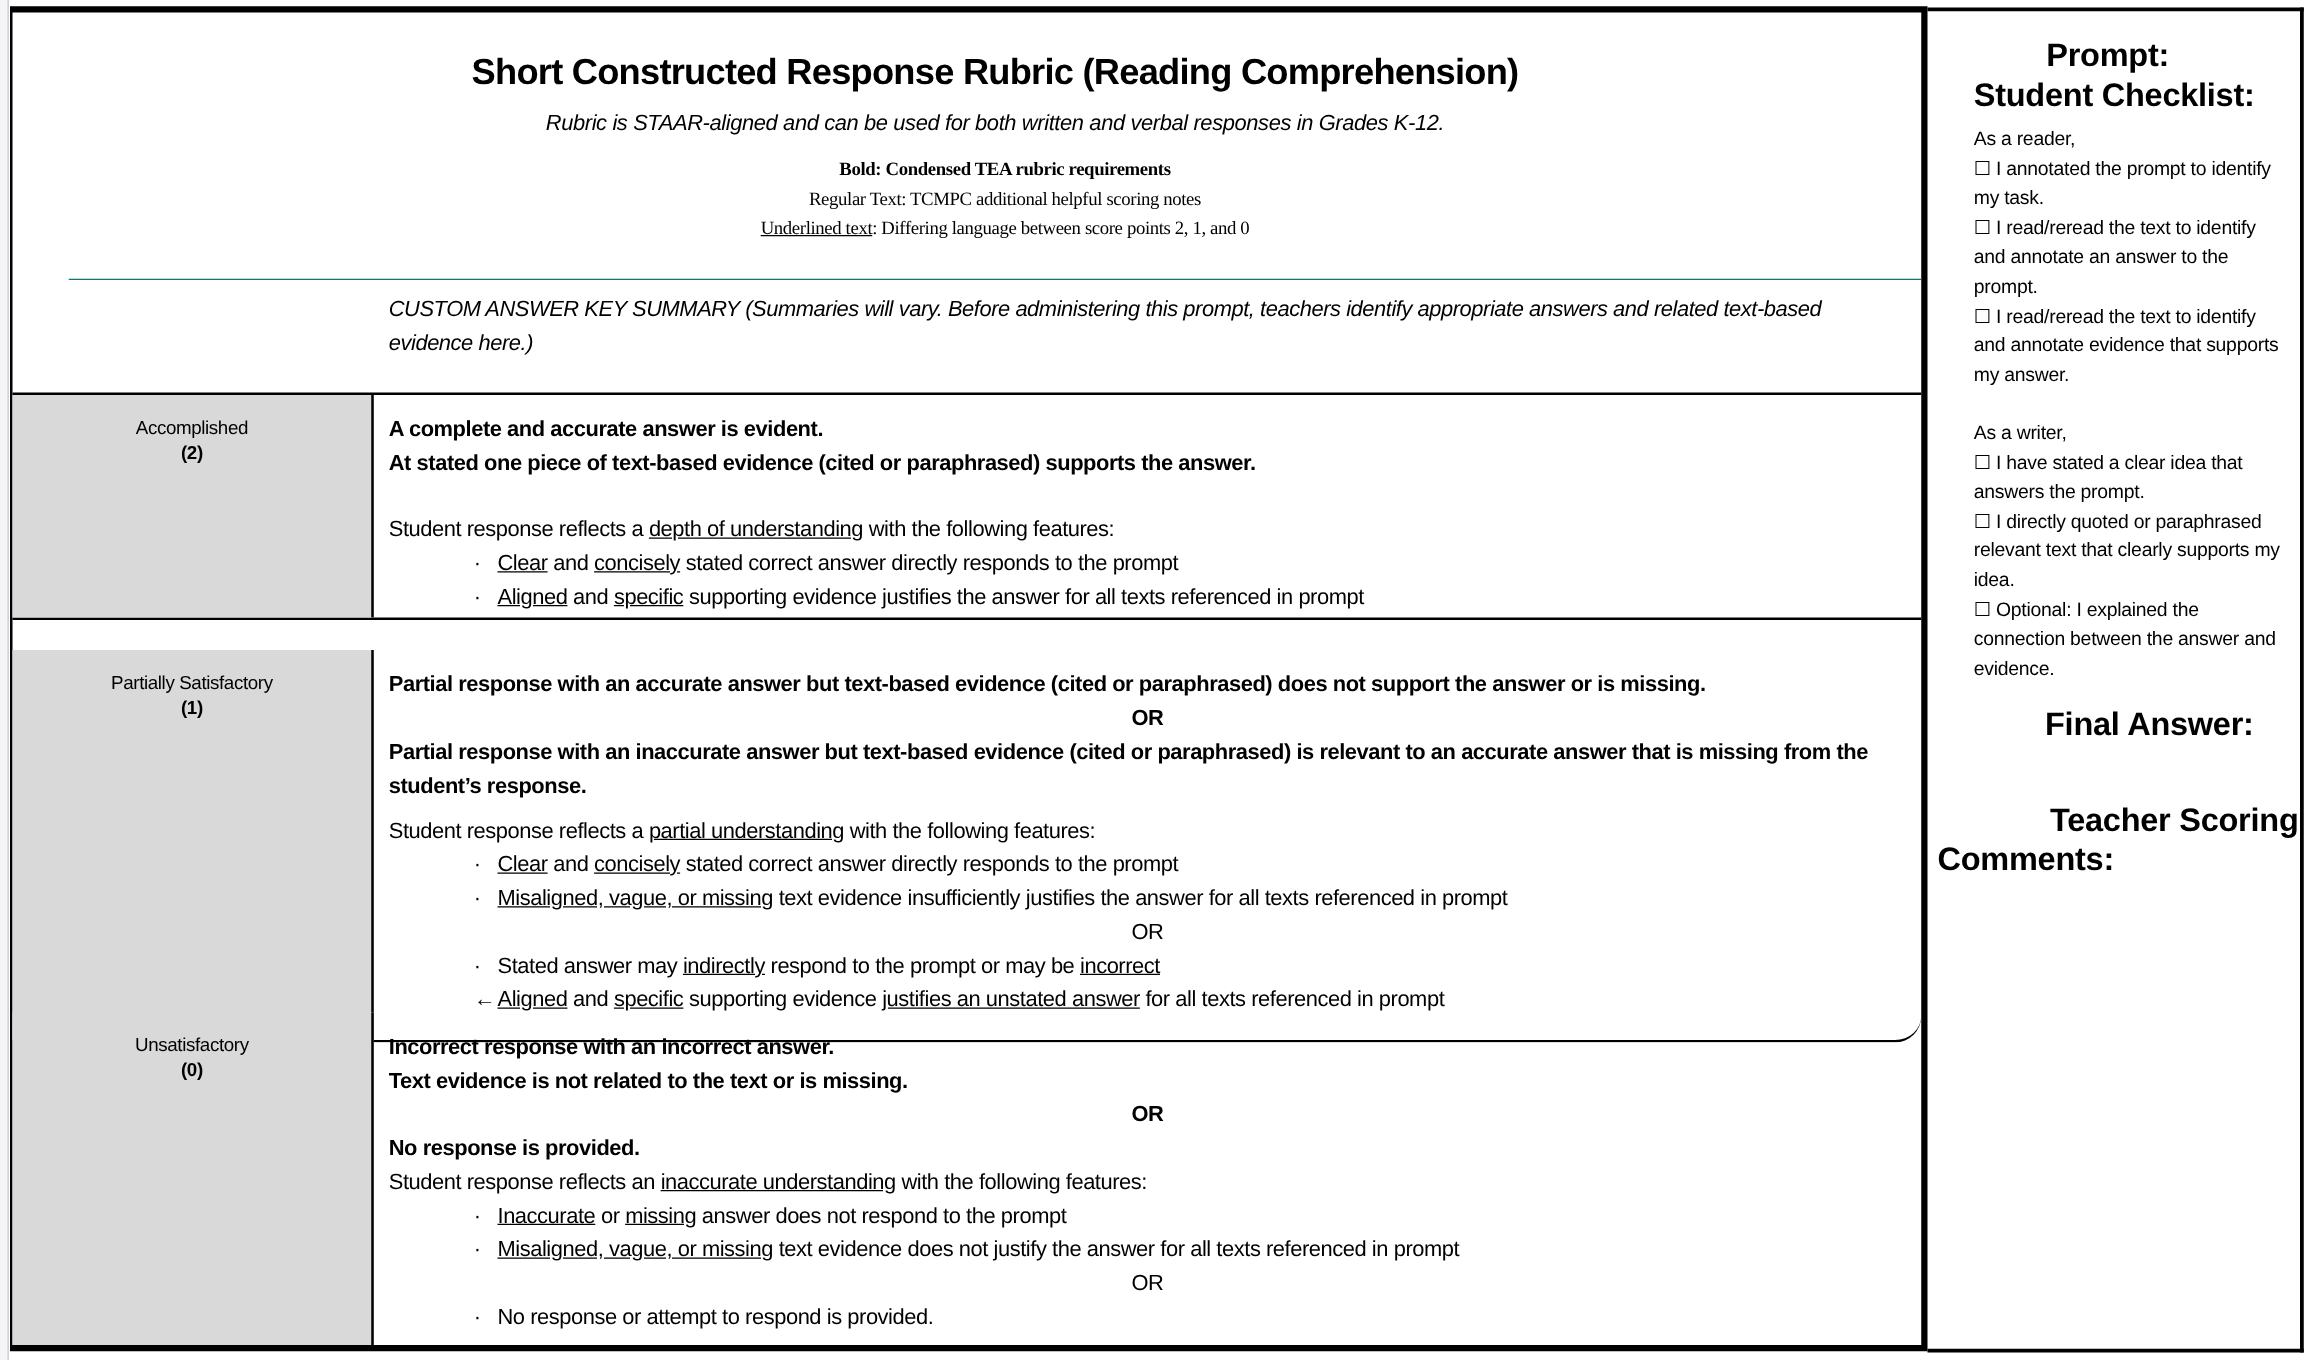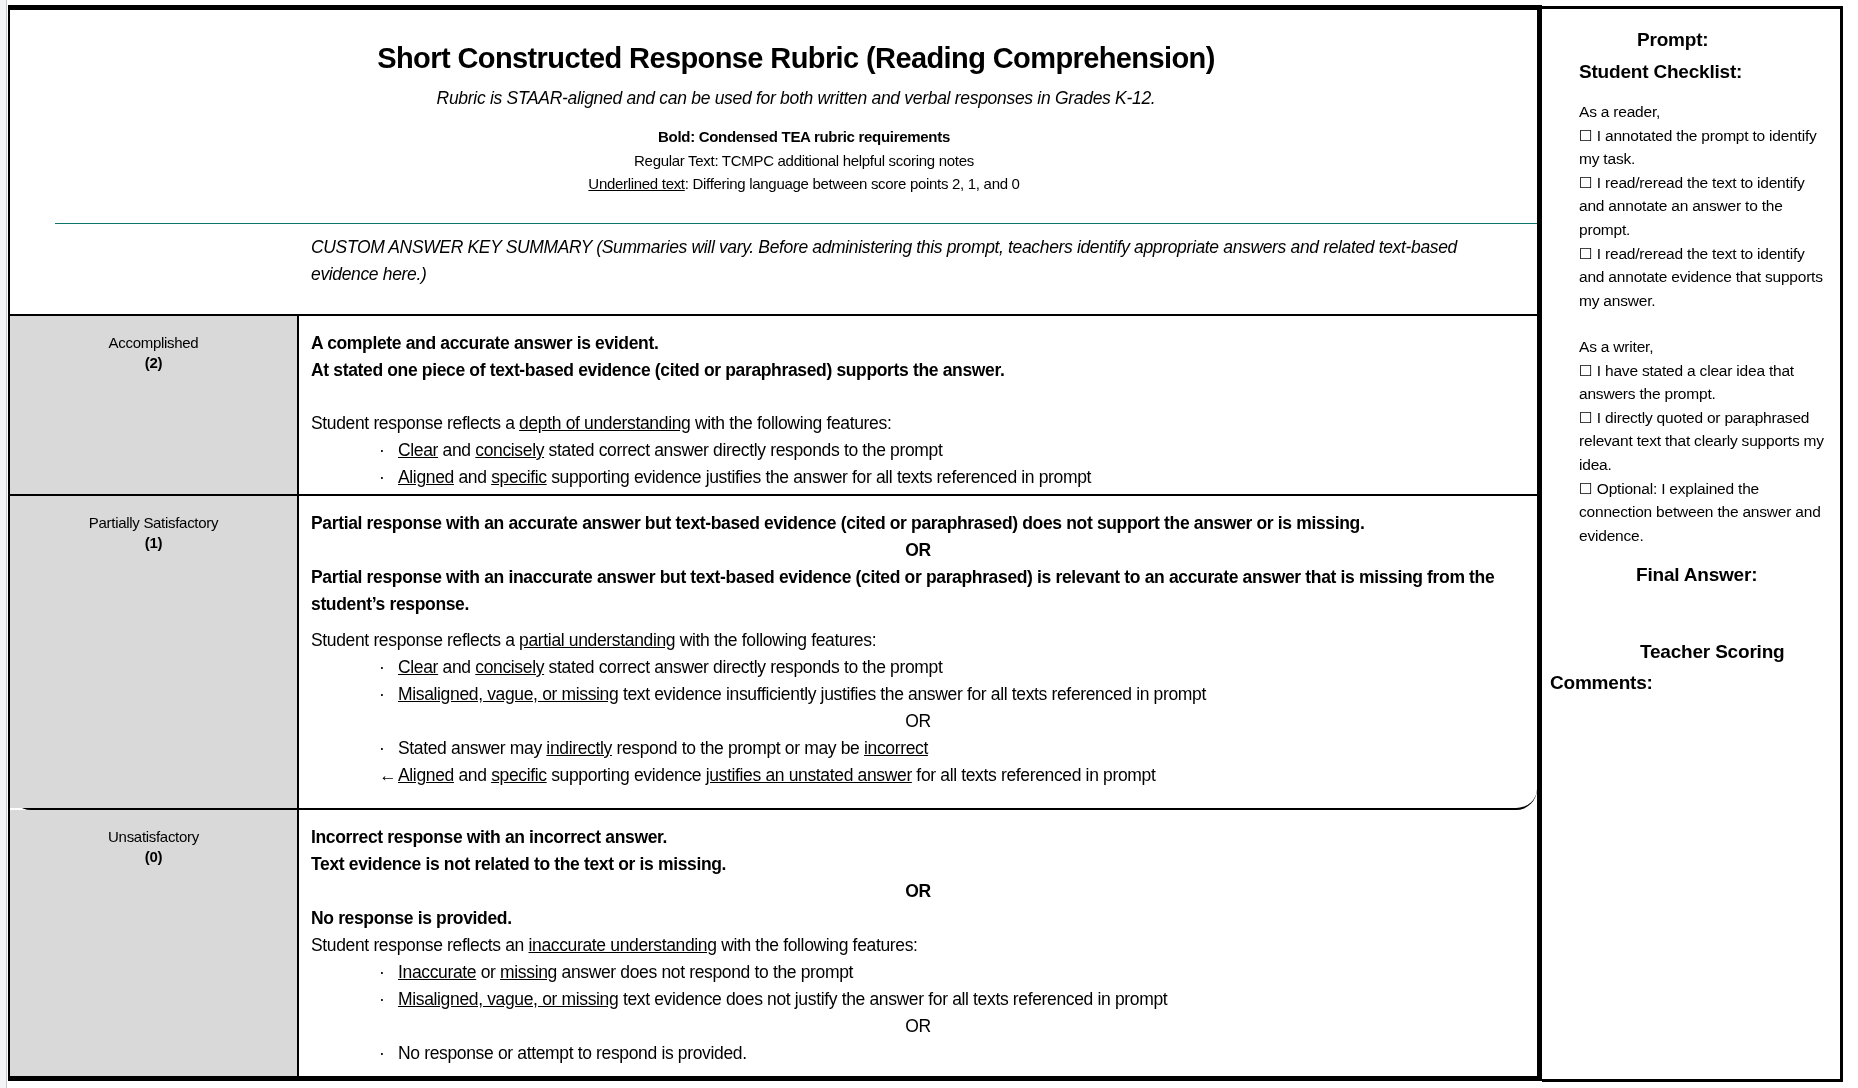--- a/index.html
+++ b/index.html
@@ -23,21 +23,21 @@
     border-bottom: 1px solid #0f766e; text-align: center; margin-left: 45px;
   }
   .title {
     position: absolute; left: 0; right: 0; top: 32px;
     font-size: 29px; font-weight: bold; letter-spacing: -0.6px;
   }
   .subtitle {
     position: absolute; left: 0; right: 0; top: 78px;
     font-size: 17.5px; font-style: italic; letter-spacing: -0.3px;
   }
-  .legend-line { position: absolute; left: 16px; right: 0; font-size: 15px; letter-spacing: -0.3px; }
+  .legend-line { position: absolute; left: 16px; right: 0; font-size: 15px; letter-spacing: -0.3px; font-family: Liberation Serif, serif; }
   .legend-bold { top: 118px; font-weight: bold; }
   .legend-regular { top: 142px; }
   .legend-underline { top: 165px; }
   .u { text-decoration: underline; }
 
   .row {
     position: absolute; left: 0; right: 0;
     border-bottom: 2px solid #000;
   }
   .row.last { border-bottom: none; }
@@ -47,38 +47,38 @@
     text-align: center; font-size: 15px; letter-spacing: -0.3px;
   }
   .row-label .lbl { display: block; margin-top: 18px; }
   .row-label .score { display: block; font-weight: bold; margin-top: 3px; }
   .row-body {
     position: absolute; left: 301px; right: 12px; top: 0;
     font-size: 17.5px; line-height: 27px; letter-spacing: -0.35px;
   }
   .row-notes { top: 213px; height: 91px; }
   .row-accomplished { top: 306px; height: 178px; }
-  .row-partial { top: 486px; height: 312px; border-radius: 21px; }
+  .row-partial { top: 510px; height: 312px; border-radius: 21px; }
   .row-unsat { top: 800px; height: 266px; border-radius: 21px; }
 
   .italic { font-style: italic; }
   .b { font-weight: bold; }
   .center { text-align: center; }
   .bullet { padding-left: 69px; position: relative; }
   .bullet .dot { position: absolute; left: 68px; top: 0; width: 18px; }
   .bullet .txt { padding-left: 18px; display: inline-block; }
   .arrow-mark { position: absolute; left: 68px; top: 0; width: 18px; }
 
   
   .sidebar {
     position: absolute; left: 1542px; top: 6px; width: 301px; height: 1076px;
     border: 3px solid #000; border-left: none; box-sizing: border-box;
     font-size: 15.5px; letter-spacing: -0.2px;
   }
-  .sb-heading { font-weight: bold; font-size: 19px; position: absolute; }
+  .sb-heading { font-weight: bold; font-size: 26px; position: absolute; }
   .sb-prompt { top: 20px; left: 95px; }
   .sb-checklist { top: 52px; left: 37px; }
   .sb-text { position: absolute; left: 37px; right: 8px; line-height: 23.6px; }
   .sb-reader { top: 91px; }
   .sb-writer { top: 326px; }
   .sb-final { top: 555px; left: 94px; }
   .sb-teacher { top: 632px; left: 98px; }
   .sb-comments { top: 663px; left: 8px; }
   .check-item { display: block; }
 </style>

